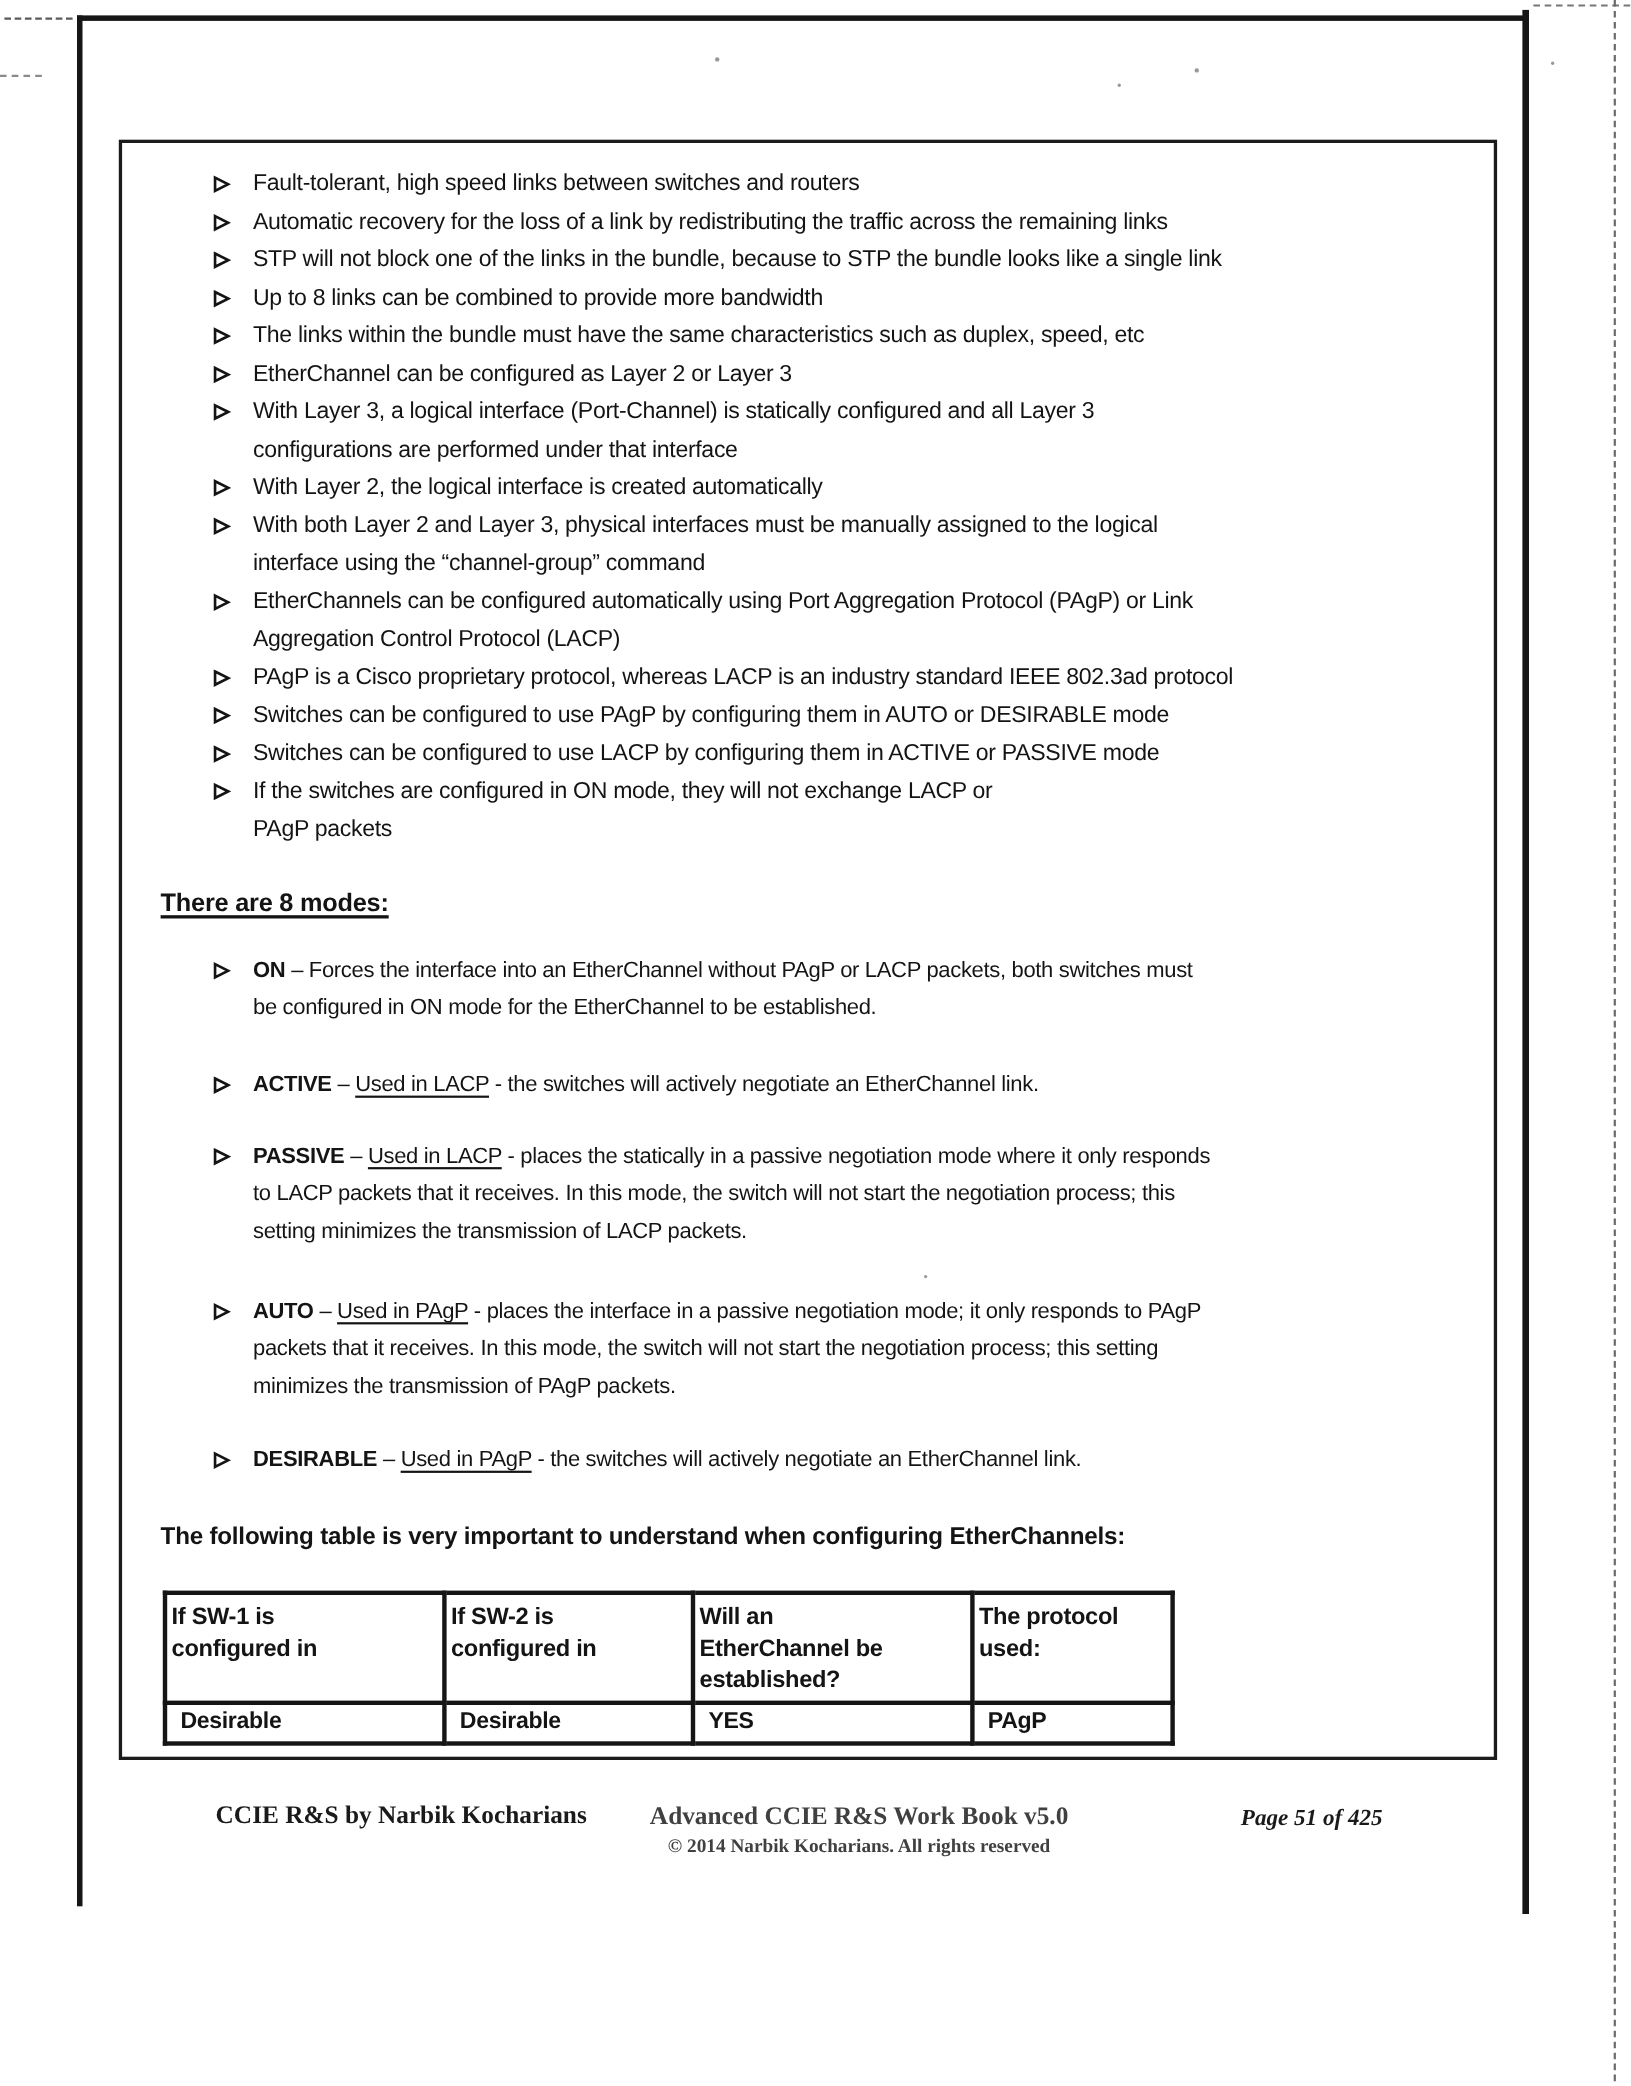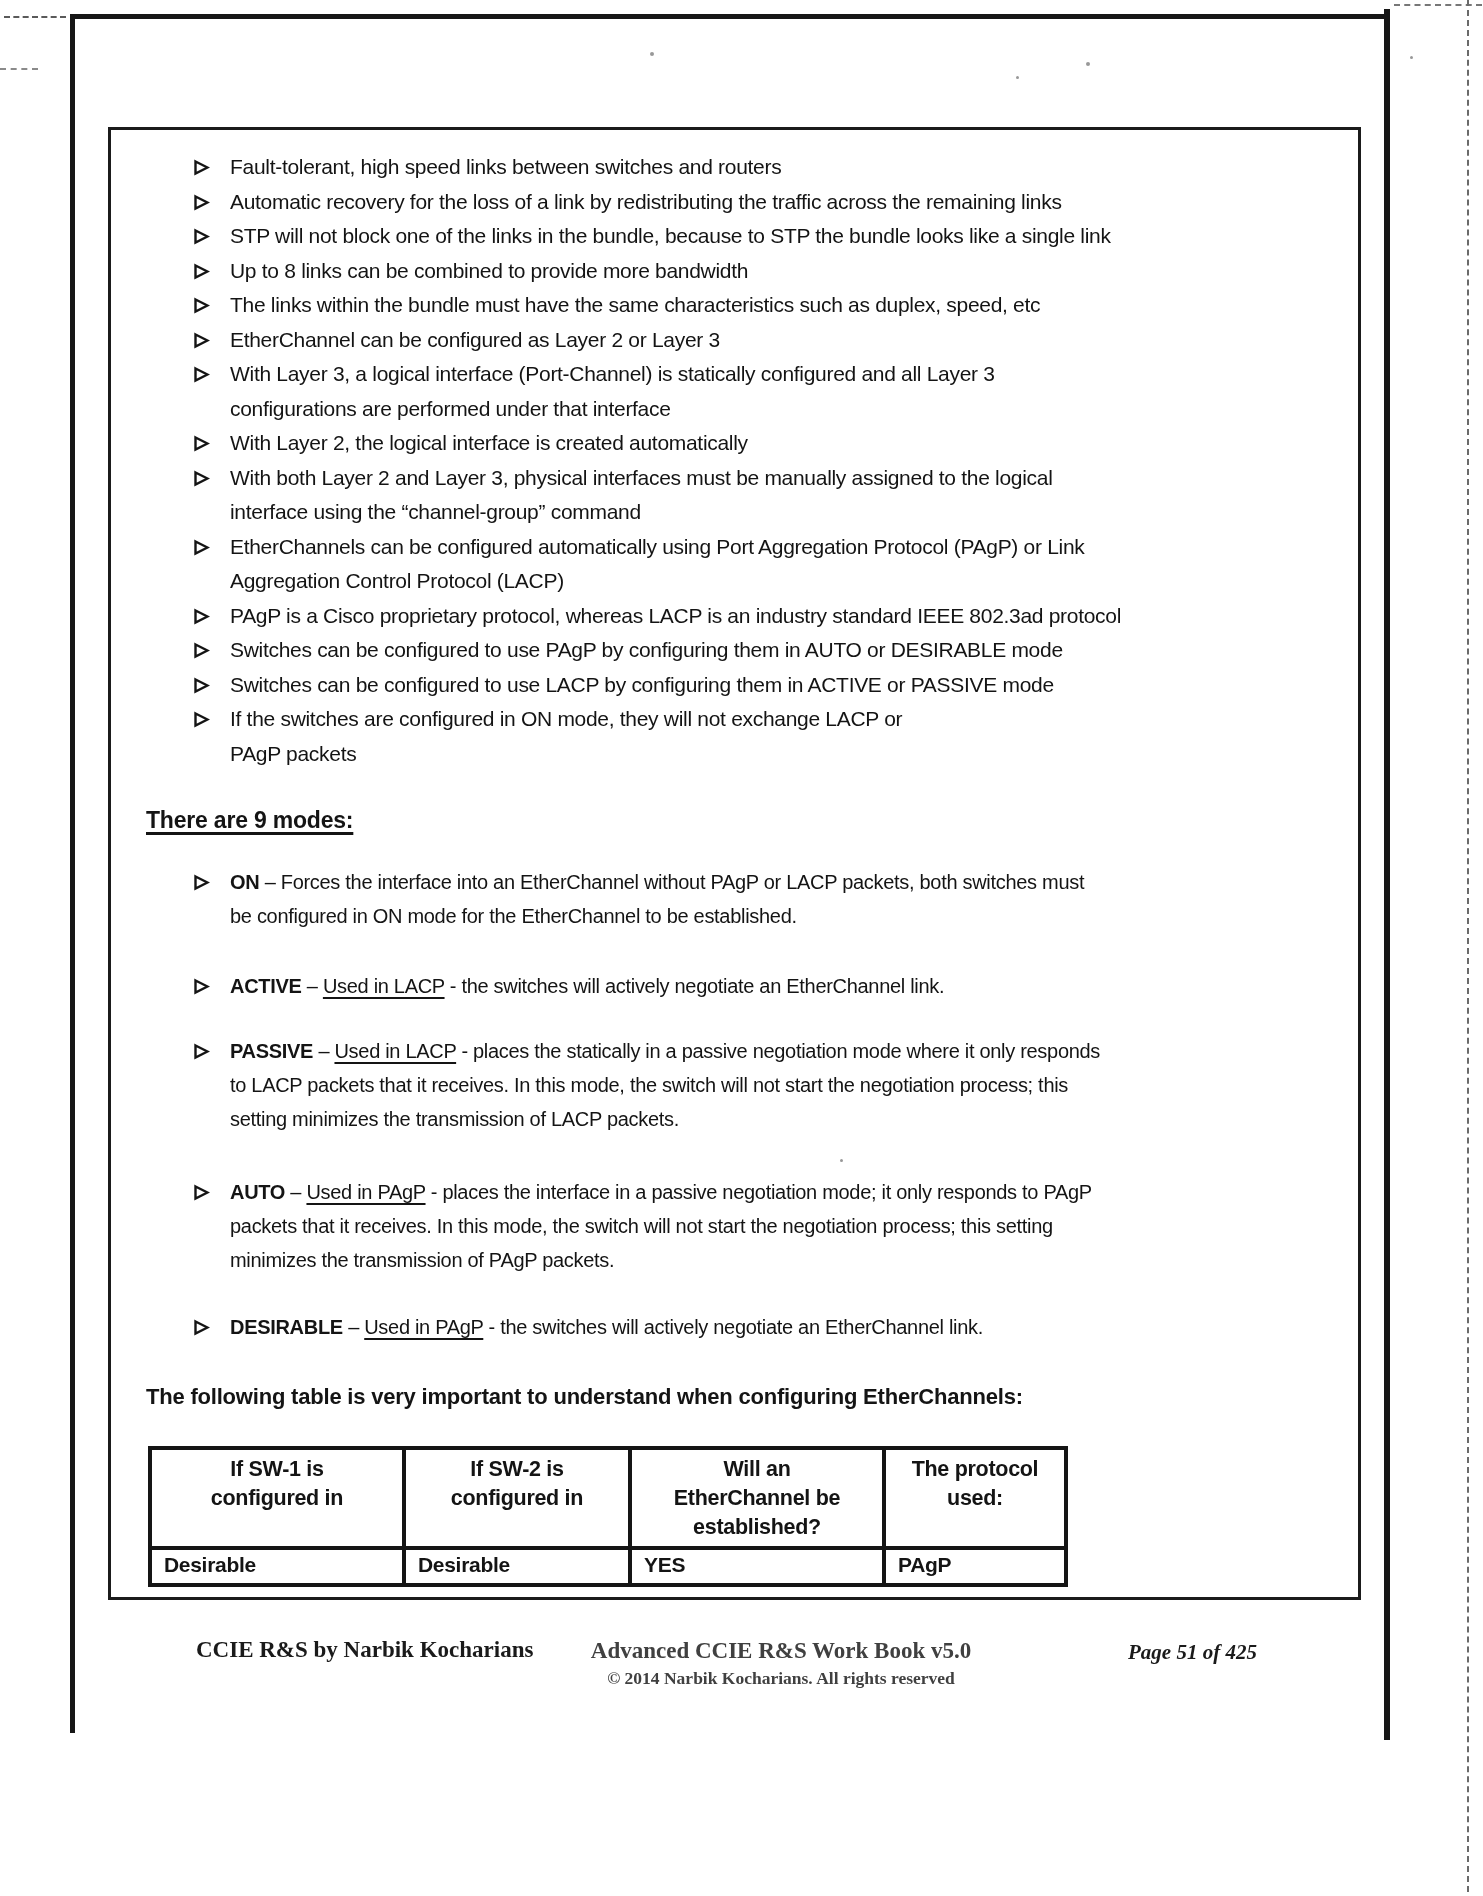--- a/index.html
+++ b/index.html
@@ -42,21 +42,21 @@
     margin:35px 0 0 35px;line-height:36px;font-size:22px;font-weight:bold;
     letter-spacing:-0.2px;white-space:nowrap;
   }
   
   table.cfg{
     border-collapse:collapse;margin:31px 0 0 37px;table-layout:fixed;
     width:916px;
   }
   table.cfg th,table.cfg td{border:4px solid #151515;box-sizing:border-box;}
   table.cfg th{
-    vertical-align:top;text-align:center;font-size:21.5px;line-height:29px;
+    vertical-align:top;text-align:left;font-size:21.5px;line-height:29px;
     font-weight:bold;padding:5px 4px 4px;
   }
   table.cfg td{
     font-size:21px;font-weight:bold;text-align:left;
     padding:1px 8px 4px 12px;line-height:28px;height:33px;
   }
   .hl{display:block;}
   
   .footer-left{
     position:absolute;left:196px;top:1637px;
@@ -206,21 +206,21 @@
         <span class="g">
             <svg width="17" height="17">
               <path d="M2.5 2.5 L14.5 8.5 L2.5 14.5 Z" fill="none" stroke="#141414" stroke-width="2.4"></path>
             </svg>
           </span>
         <div class="bl">If the switches are configured in ON mode, they will not exchange LACP or</div>
         <div class="bl">PAgP packets</div>
       </div>
     </div>
 
-    <div class="modes-heading">There are 9 modes:</div>
+    <div class="modes-heading">There are 8 modes:</div>
 
     <div class="b mode mode-on">
       <span class="g">
           <svg width="17" height="17">
             <path d="M2.5 2.5 L14.5 8.5 L2.5 14.5 Z" fill="none" stroke="#141414" stroke-width="2.4"></path>
           </svg>
         </span>
       <div class="bl"><span class="term">ON</span><span> – </span><span class="u"></span><span>Forces the interface into an EtherChannel without PAgP or LACP packets, both switches must</span></div>
       <div class="bl">be configured in ON mode for the EtherChannel to be established.</div>
     </div>

